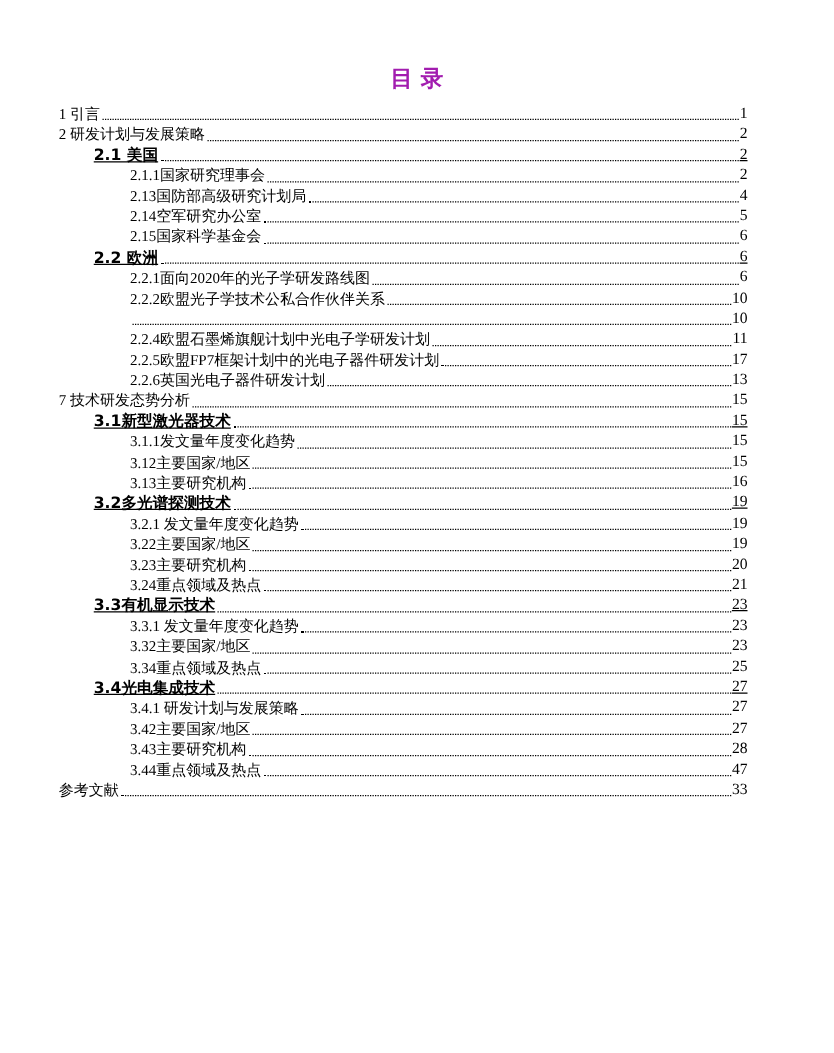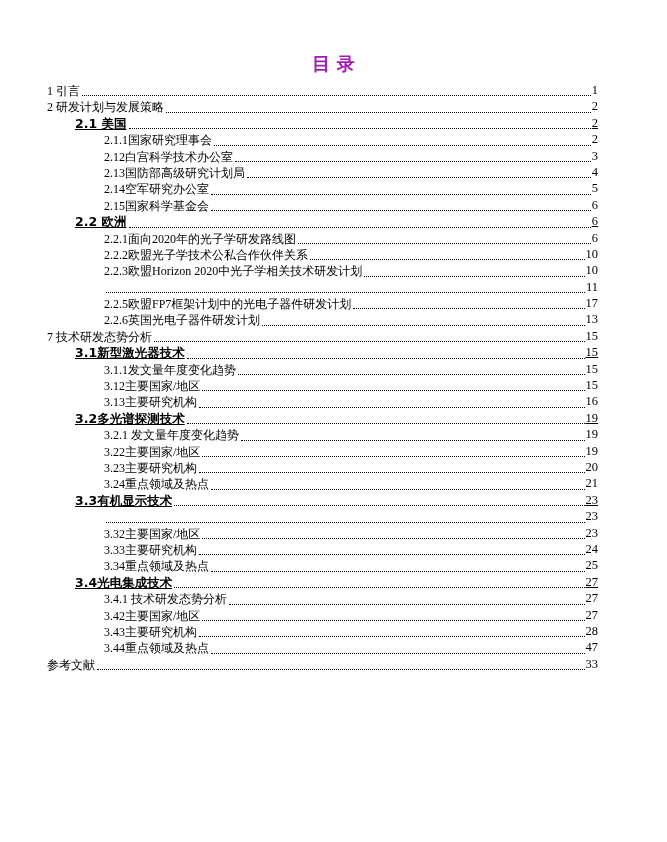--- a/index.html
+++ b/index.html
@@ -85,25 +85,20 @@
     <span class="leader"></span>
     <span class="pagenum">2</span>
   </div>
 
   <div class="row lvl3">
     <span class="label">2.1.1国家研究理事会</span>
     <span class="leader"></span>
     <span class="pagenum">2</span>
   </div>
 
-  <div class="row lvl3">
-    <span class="label">2.12白宫科学技术办公室</span>
-    <span class="leader"></span>
-    <span class="pagenum">3</span>
-  </div>
 
   <div class="row lvl3">
     <span class="label">2.13国防部高级研究计划局</span>
     <span class="leader"></span>
     <span class="pagenum">4</span>
   </div>
 
   <div class="row lvl3">
     <span class="label">2.14空军研究办公室</span>
     <span class="leader"></span>
@@ -128,26 +123,26 @@
     <span class="pagenum">6</span>
   </div>
 
   <div class="row lvl3">
     <span class="label">2.2.2欧盟光子学技术公私合作伙伴关系</span>
     <span class="leader"></span>
     <span class="pagenum">10</span>
   </div>
 
   <div class="row lvl3">
-    <span class="label">2.2.3欧盟Horizon 2020中光子学相关技术研发计划</span>
     <span class="leader"></span>
     <span class="pagenum">10</span>
   </div>
 
   <div class="row lvl3">
+    <span class="label">2.2.4欧盟石墨烯旗舰计划中光电子学研发计划</span>
     <span class="leader"></span>
     <span class="pagenum">11</span>
   </div>
 
   <div class="row lvl3">
     <span class="label">2.2.5欧盟FP7框架计划中的光电子器件研发计划</span>
     <span class="leader"></span>
     <span class="pagenum">17</span>
   </div>
 
@@ -219,50 +214,46 @@
     <span class="pagenum">21</span>
   </div>
 
   <div class="row lvl2">
     <span class="label">3.3有机显示技术</span>
     <span class="leader"></span>
     <span class="pagenum">23</span>
   </div>
 
   <div class="row lvl3">
+    <span class="label">3.3.1 发文量年度变化趋势</span>
     <span class="leader"></span>
     <span class="pagenum">23</span>
   </div>
 
   <div class="row lvl3">
     <span class="label">3.32主要国家/地区</span>
     <span class="leader"></span>
     <span class="pagenum">23</span>
   </div>
 
-  <div class="row lvl3">
-    <span class="label">3.33主要研究机构</span>
-    <span class="leader"></span>
-    <span class="pagenum">24</span>
-  </div>
 
   <div class="row lvl3">
     <span class="label">3.34重点领域及热点</span>
     <span class="leader"></span>
     <span class="pagenum">25</span>
   </div>
 
   <div class="row lvl2">
     <span class="label">3.4光电集成技术</span>
     <span class="leader"></span>
     <span class="pagenum">27</span>
   </div>
 
   <div class="row lvl3">
-    <span class="label">3.4.1 技术研发态势分析</span>
+    <span class="label">3.4.1 研发计划与发展策略</span>
     <span class="leader"></span>
     <span class="pagenum">27</span>
   </div>
 
   <div class="row lvl3">
     <span class="label">3.42主要国家/地区</span>
     <span class="leader"></span>
     <span class="pagenum">27</span>
   </div>
 

